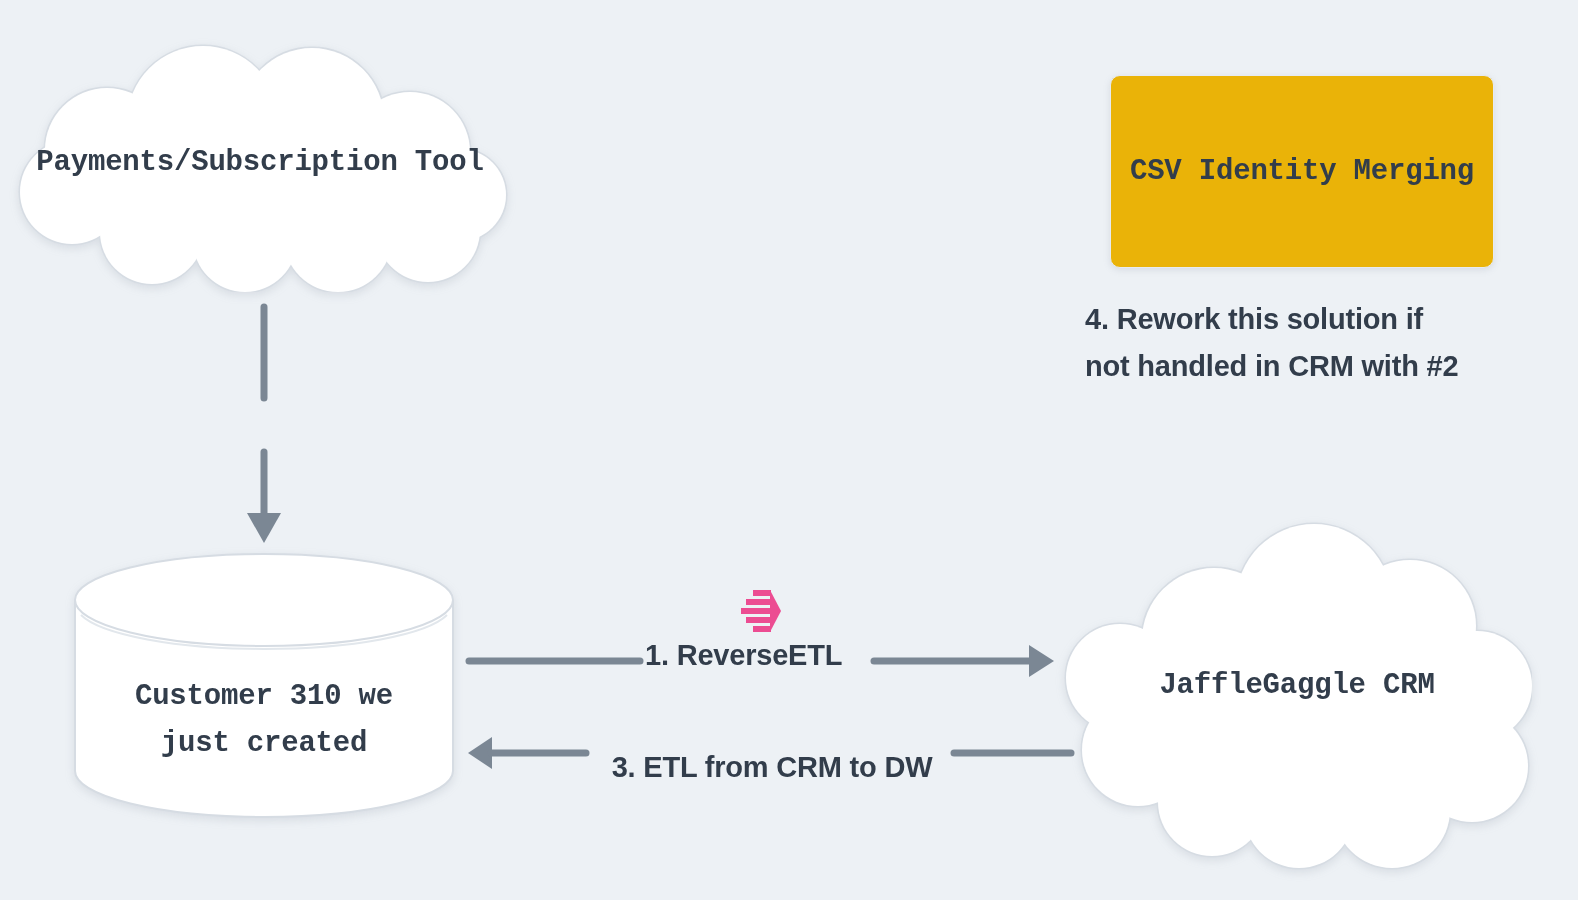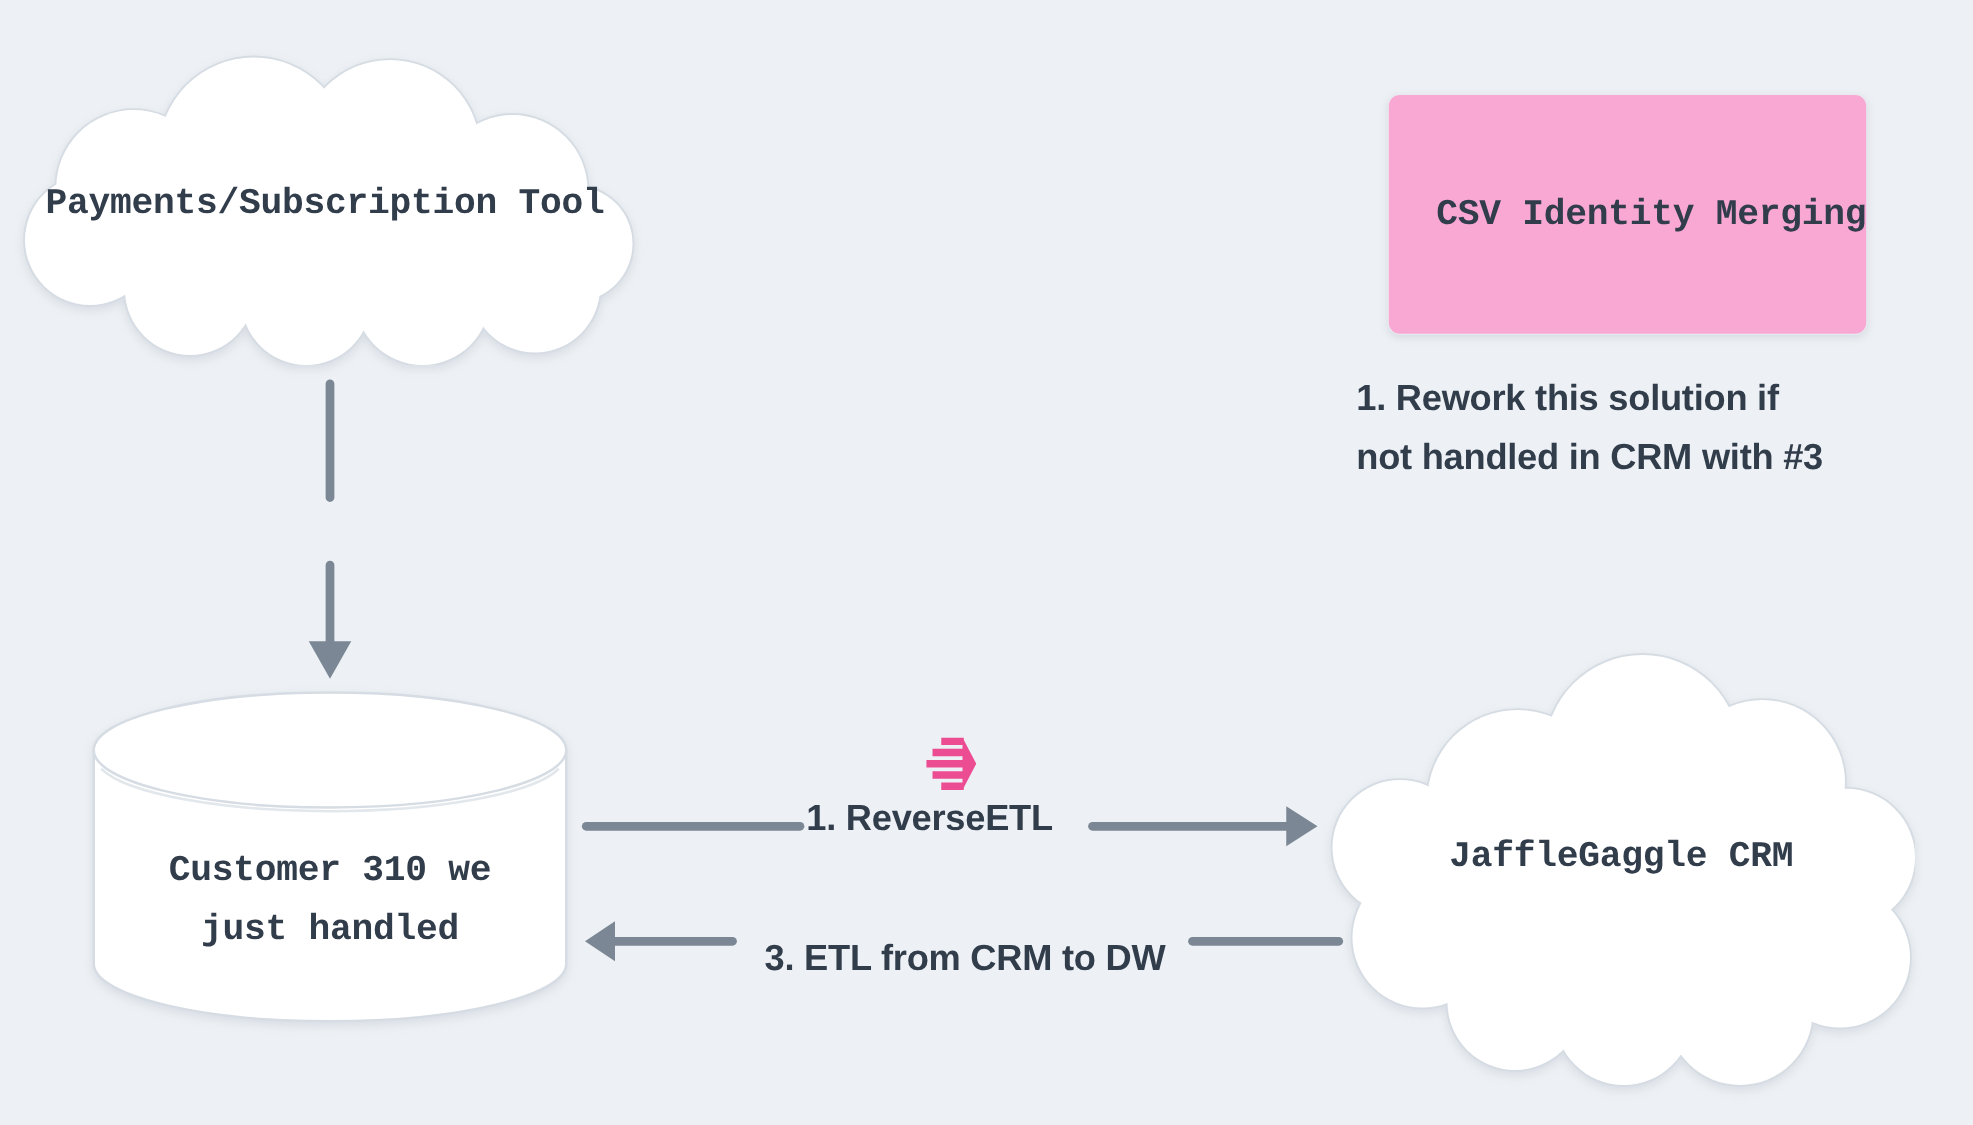--- a/index.html
+++ b/index.html
@@ -29,25 +29,24 @@
   .cloud-left { left: 10px; top: 40px; width: 500px; height: 252px; }
   .cloud-left .node-label { padding-bottom: 8px; }
 
   
   .cloud-right { left: 1062px; top: 518px; width: 470px; height: 354px; }
   .cloud-right .node-label { padding-bottom: 20px; text-align: right; }
 
   
   .csv-box {
     left: 1110px; top: 75px; width: 384px; height: 193px;
-    background: #f9a8d4;
+    background: #eab308;
     border: 1px solid #e7ebf0;
     border-radius: 10px;
     box-shadow: 0 2px 6px rgba(150,160,175,0.25);
-    justify-content: flex-end;
   }
 
   
   .cylinder { left: 73px; top: 553px; width: 382px; height: 265px; }
   .cylinder .node-label { position: absolute; left: 0; top: 120px; width: 100%; }
 
   
   .note {
     position: absolute;
     left: 1085px; top: 296px;
@@ -122,34 +121,34 @@
       <use href="#lcloud" fill="#ffffff"></use>
     </svg>
     <div class="node-label">Payments/Subscription Tool</div>
   </div>
 
   <div class="node csv-box">
     <div class="node-label">CSV Identity Merging</div>
   </div>
 
   <div class="note">
-    <div>1. Rework this solution if</div>
-    <div>not handled in CRM with #3</div>
+    <div>4. Rework this solution if</div>
+    <div>not handled in CRM with #2</div>
   </div>
 
   <div class="node cylinder">
     <svg class="shape shape-shadow" viewBox="0 0 382 265">
       <path d="M2,47 L2,218 A189,46 0 0 0 380,218 L380,47 A189,46 0 0 0 2,47 Z" fill="#ffffff"></path>
       <path d="M2,47 L2,218 A189,46 0 0 0 380,218 L380,47" fill="none" stroke="#d6dce3" stroke-width="2"></path>
       <path d="M8,62 A188,44 0 0 0 374,62" fill="none" stroke="#e2e7ec" stroke-width="2"></path>
       <ellipse cx="191" cy="47" rx="189" ry="46" fill="#ffffff" stroke="#d6dce3" stroke-width="2"></ellipse>
     </svg>
     <div class="node-label">
       <div>Customer 310 we</div>
-      <div>just handled</div>
+      <div>just created</div>
     </div>
   </div>
 
   <svg class="ht-icon" viewBox="0 0 40 42">
     <g fill="#ec4c92">
       <rect x="12" y="0" width="18" height="6"></rect>
       <rect x="5" y="9" width="25" height="6"></rect>
       <rect x="0" y="18" width="30" height="6"></rect>
       <rect x="5" y="27" width="25" height="6"></rect>
       <rect x="12" y="36" width="18" height="6"></rect>

